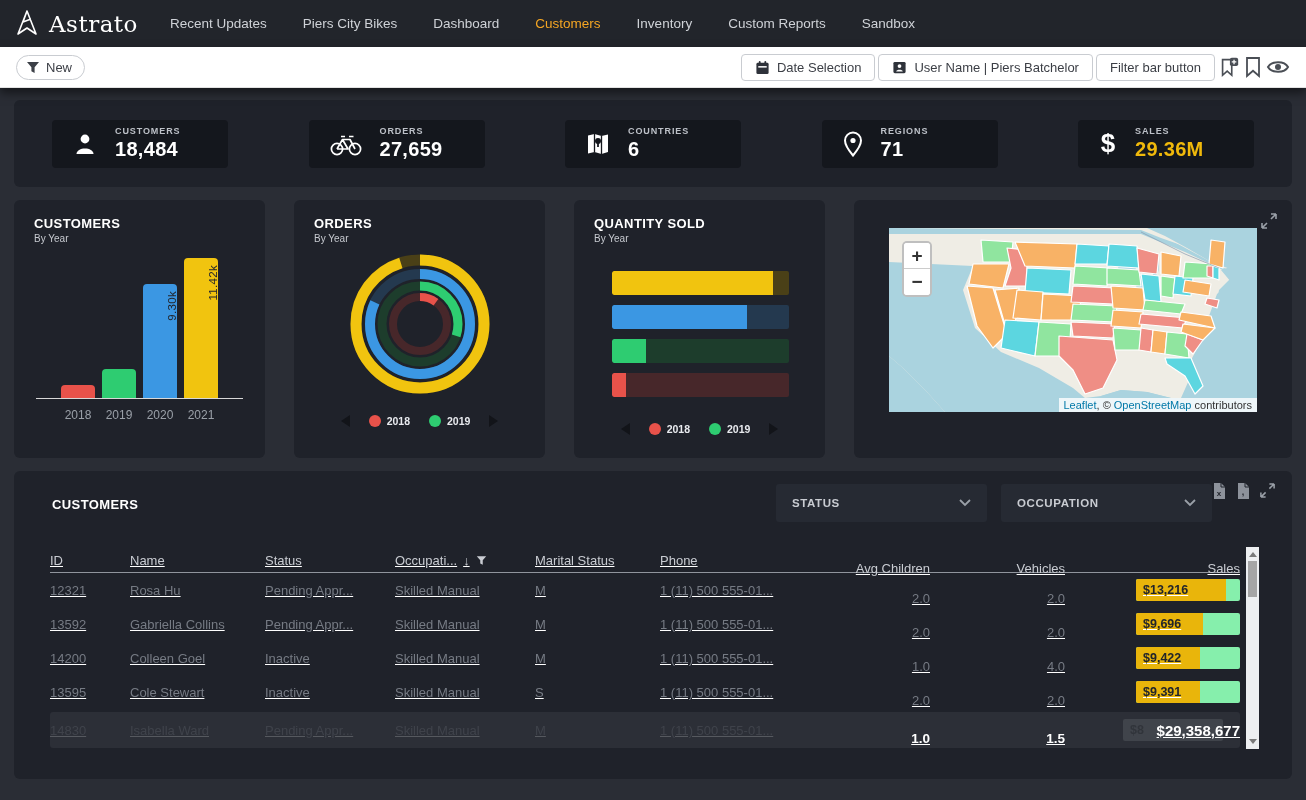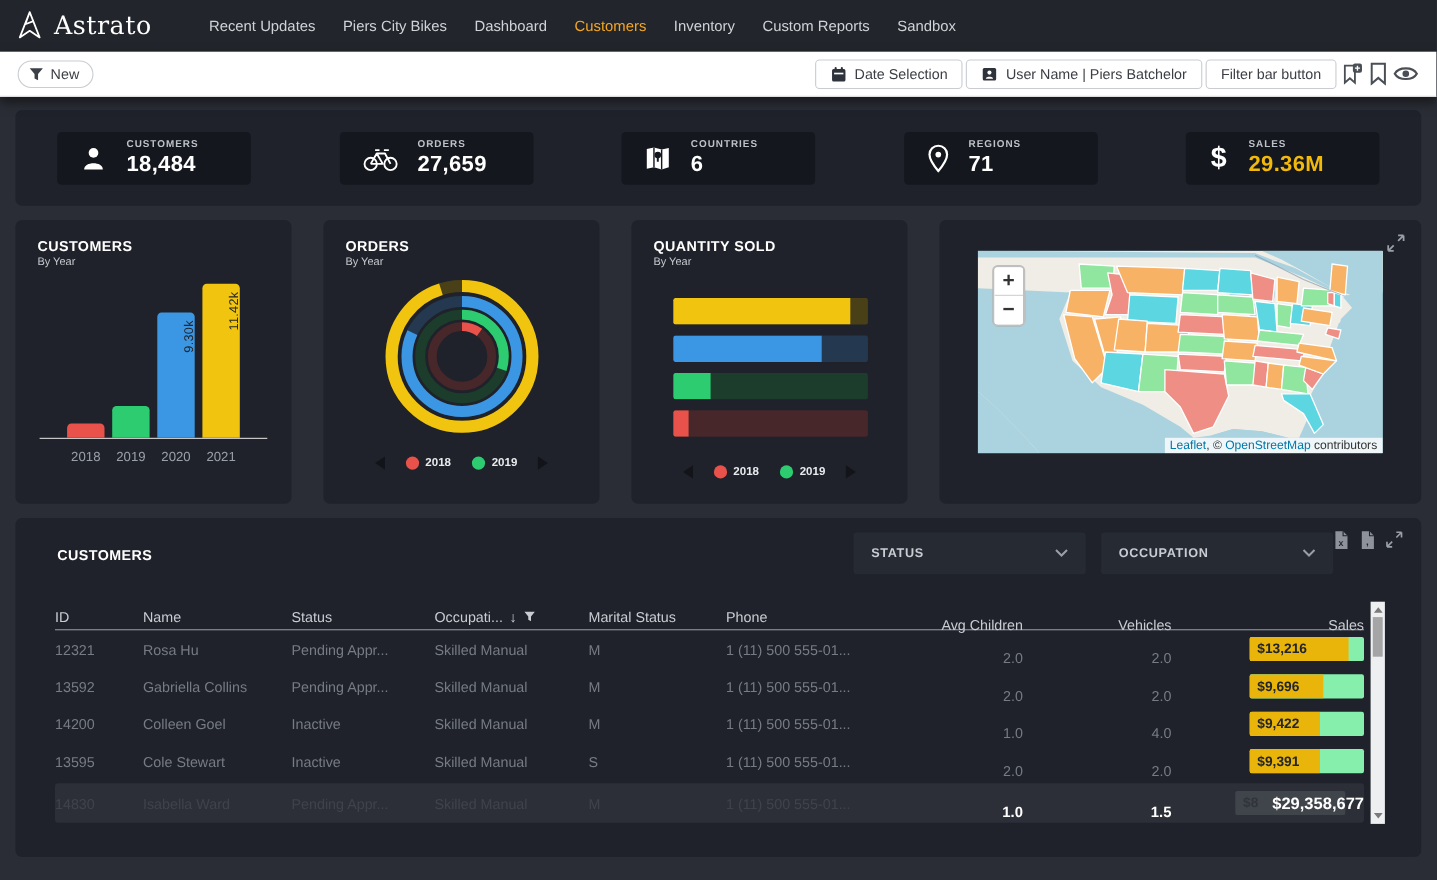--- a/index.html
+++ b/index.html
@@ -12,21 +12,21 @@
   }
   .app { width:1306px; height:800px; position:relative; }
 
   
   .nav {
     height:47px; background:#22252b; display:flex; align-items:center;
     padding:0 14px;
   }
   .brand { display:flex; align-items:center; gap:9px; }
   .brand-name { font-family:"DejaVu Serif", serif; font-size:23px; color:#fff; letter-spacing:.5px; }
-  .nav-items { display:flex; align-items:flex-start; margin-left:52px; gap:25px; }
+  .nav-items { display:flex; align-items:flex-start; margin-left:32px; gap:36px; }
   .nav-item { font-size:13.5px; color:#cfd2d7; cursor:pointer; text-decoration:none; }
   .nav-item.active { color:#f5a623; }
 
   
   .toolbar {
     height:41px; background:#ffffff; display:flex; align-items:center;
     justify-content:space-between; padding:0 16px; border-bottom:1px solid #e2e2e2;
     box-shadow:0 5px 9px rgba(0,0,0,.5); position:relative; z-index:5;
   }
   .pill {
@@ -120,21 +120,21 @@
   .filters { position:absolute; top:13px; right:80px; display:flex; gap:14px; }
   .dropdown {
     width:211px; height:38px; background:#262a33; border-radius:3px; cursor:pointer;
     display:flex; align-items:center; justify-content:space-between; padding:0 16px;
   }
   .dropdown span { font-size:11.5px; font-weight:bold; letter-spacing:.6px; color:#c9ccd2; }
   .card-icons { position:absolute; top:11px; right:16px; display:flex; gap:8px; }
   .card-icons .cicon { cursor:pointer; display:inline-flex; }
 
   .tablewrap { position:absolute; left:36px; top:74px; width:1190px; }
-  .tgrid { display:grid; grid-template-columns:80px 135px 130px 140px 125px 155px 115px 135px 175px; }
+  .tgrid { display:grid; grid-template-columns:80px 135px 130px 140px 125px 155px 115px 135px 175px;text-decoration:underline; }
   .thead { height:28px; align-items:center; border-bottom:1px solid #90959d; }
   .thead .th { font-size:13px; color:#c9ccd2; }
   .th.right, .td.right { text-align:right;margin-top:16px; }
   .th-occ { display:flex; align-items:center; gap:6px; }
   .sort-arrow { color:#c9ccd2; font-size:13px; }
   .trow { height:34px; align-items:center; }
   .trow .td { font-size:13px; color:#767b84; }
   .salescell { display:flex; justify-content:flex-end; }
   .salesbar { position:relative; width:104px; height:22px; background:#86efac; border-radius:2px; overflow:hidden; }
   .salesfill { position:absolute; left:0; top:0; bottom:0; background:#e9b50b; }

